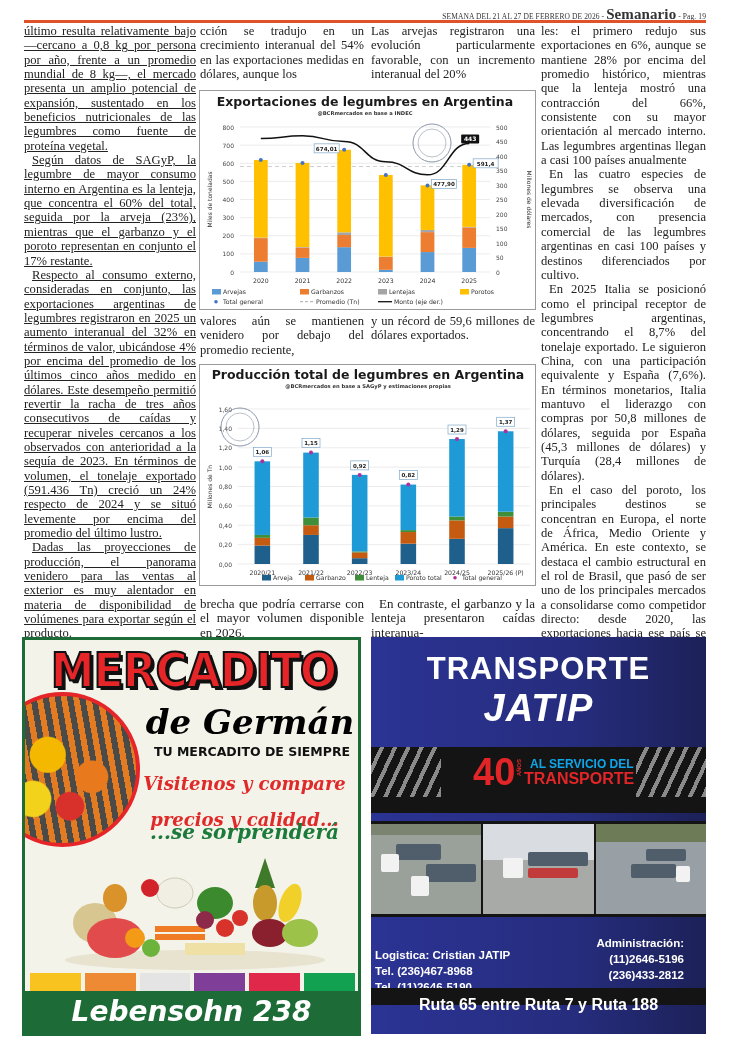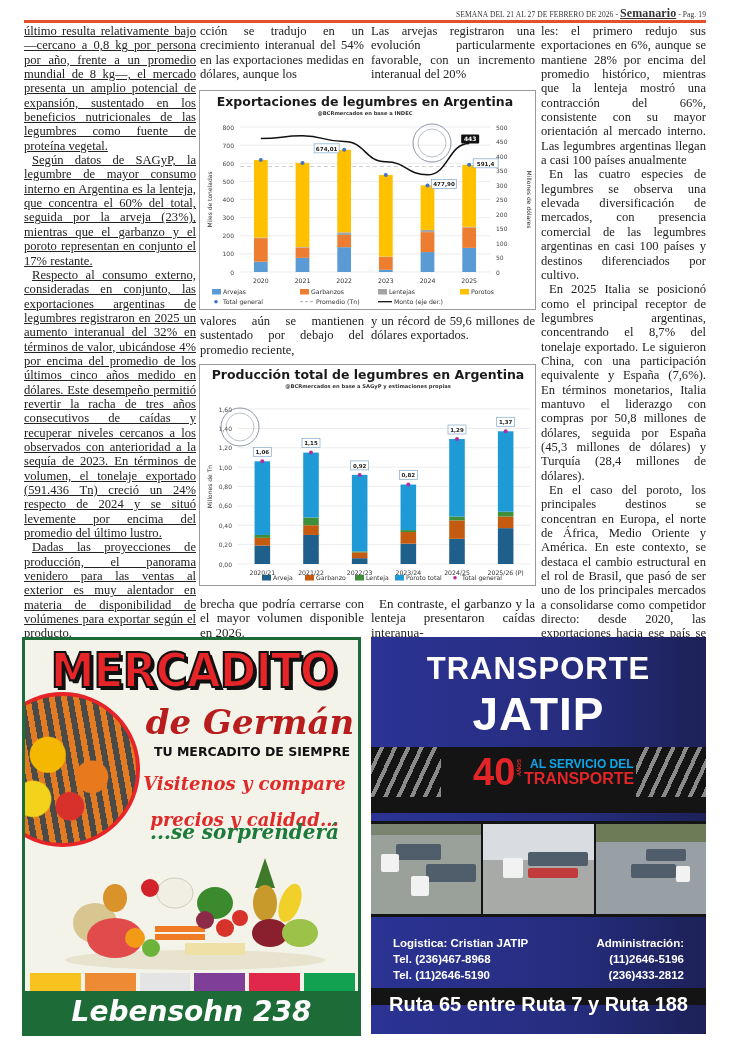--- a/index.html
+++ b/index.html
@@ -1,68 +1,68 @@
 <!DOCTYPE html>
 <html><head>
 <meta charset="utf-8">
 <style>
   * { box-sizing: border-box; margin: 0; padding: 0; }
   body { width: 730px; height: 1059px; background: #fff; font-family: "Liberation Serif", "DejaVu Serif", serif; color: #222; position: relative; overflow: hidden; }
   .header { position: absolute; top: 0; left: 24px; width: 682px; height: 24px; }
   .header-text { position: absolute; right: 0; top: 6px; font-size: 7.5px; letter-spacing: 0.1px; color: #333; font-family: "Liberation Serif", serif; }
-  .header-text b { font-size: 12px; text-decoration: underline; }
+  .header-text b { font-size: 15px; text-decoration: underline; }
   .header-rule { position: absolute; top: 20px; left: 0; width: 682px; height: 3px; background: #e0522a; }
   .col { position: absolute; font-size: 12.6px; line-height: 14.35px; text-align: justify; hyphens: none; }
   .col p { text-indent: 8px; }
   .col p.noi { text-indent: 0; }
   .c1 { left: 24px; top: 24px; width: 172px; text-decoration: underline; }
   .c2 { left: 200px; top: 24px; width: 164px; }
   .c3 { left: 371px; top: 24px; width: 164px; }
   .c4 { left: 541px; top: 24px; width: 165px; }
   .bullet-head { margin-top: 10px; font-weight: bold; text-indent: 0 !important; padding-left: 8px; }
   .bullet-head .dot { display: inline-block; width: 24px; }
   .chart-box { position: absolute; border: 1px solid #9a9a9a; background: #fff; }
   .chart1 { left: 199px; top: 90px; width: 337px; height: 220px; text-decoration: underline; }
   .chart2 { left: 199px; top: 364px; width: 337px; height: 222px; }
   .chart-box svg { position: absolute; left: 0; top: 0; }
   .under1 { position: absolute; top: 314px; font-size: 12.6px; line-height: 14.35px; text-align: justify; }
   .under2 { position: absolute; top: 597px; font-size: 13px; line-height: 14.35px; text-align: justify; }
   
   .ad-merc { position: absolute; left: 22px; top: 637px; width: 339px; height: 399px; background: #f3f3ea; border: 3px solid #1d6b36; overflow: hidden; }
   .merc-title { position: absolute; left: 6px; top: 4px; width: 325px; text-align: center; font-family: "DejaVu Sans", sans-serif; font-weight: bold; font-size: 44px; letter-spacing: -1px; color: #e52528; -webkit-text-stroke: 2px #111; text-shadow: 3px 3px 0 #111; transform: scaleY(1.1); }
   .merc-circle { position: absolute; left: -40px; top: 52px; width: 155px; height: 155px; border-radius: 50%; border: 4px solid #e52528; background: radial-gradient(circle at 40% 40%, #f5b800 0 14%, transparent 15%), radial-gradient(circle at 70% 55%, #e8791c 0 12%, transparent 13%), radial-gradient(circle at 55% 75%, #d8302a 0 10%, transparent 11%), radial-gradient(circle at 30% 70%, #f2d21a 0 12%, transparent 13%), repeating-linear-gradient(80deg, #e37b22 0 6px, #4a4a48 6px 12px), #4b4b48; }
-  .merc-de { position: absolute; left: 120px; top: 62px; width: 210px; text-align: center; font-family: "DejaVu Serif", serif; font-style: italic; font-weight: bold; font-size: 34px; color: #b91c1c; }
+  .merc-de { position: absolute; left: 120px; top: 62px; width: 210px; text-align: center; font-family: "DejaVu Serif", serif; font-style: italic; font-weight: bold; font-size: 34px; color: #000000; }
   .merc-tu { position: absolute; left: 124px; top: 104px; width: 206px; text-align: center; font-family: "DejaVu Sans", sans-serif; font-weight: bold; font-size: 12.5px; color: #111; }
   .merc-vis { position: absolute; left: 112px; top: 126px; width: 215px; text-align: center; font-family: "DejaVu Serif", serif; font-style: italic; font-weight: bold; font-size: 18px; line-height: 36px; color: #e02a2a; }
   .merc-sor { position: absolute; left: 112px; top: 180px; width: 215px; text-align: center; font-family: "DejaVu Serif", serif; font-style: italic; font-weight: bold; font-size: 20px; color: #1c7a3b; }
   .merc-fruits { position: absolute; left: 30px; top: 208px; width: 280px; height: 125px; }
   .merc-swatches { position: absolute; left: 5px; top: 333px; width: 325px; height: 20px; display: flex; gap: 4px; }
   .merc-swatches div { flex: 1; height: 100%; }
   .merc-addr { position: absolute; left: 0; bottom: 0; width: 100%; height: 42px; background: #1d6b36; color: #fff; text-align: center; font-family: "DejaVu Sans", sans-serif; font-style: italic; font-weight: bold; font-size: 28px; line-height: 42px; }
   .ad-jatip { position: absolute; left: 371px; top: 637px; width: 335px; height: 397px; background: linear-gradient(90deg, #2b3394 0%, #262d7e 60%, #1c2158 100%); overflow: hidden; font-family: "Liberation Sans", sans-serif; color: #fff; }
   .jt-1 { position: absolute; left: 0; top: 14px; width: 100%; text-align: center; font-weight: bold; font-size: 31px; letter-spacing: 1px; }
-  .jt-2 { position: absolute; left: 0; top: 50px; width: 100%; text-align: center; font-weight: bold; font-size: 46px; letter-spacing: 1px; }
+  .jt-2 { position: absolute; left: 0; top: 50px; width: 100%; text-align: center; font-weight: bold; font-size: 38px; letter-spacing: 1px; font-style: italic; }
   .jt-band { position: absolute; left: 0; top: 110px; width: 100%; height: 66px; background: #141414; }
   .jt-stripes-l, .jt-stripes-r { position: absolute; top: 0; height: 50px; width: 70px; background: repeating-linear-gradient(115deg, transparent 0 8px, #8a8a8a 8px 12px); }
   .jt-stripes-l { left: 0; } .jt-stripes-r { right: 0; }
   .jt-40 { position: absolute; left: 102px; top: 4px; font-weight: bold; font-size: 38px; color: #e32528; line-height: 42px; }
   .jt-anos { position: absolute; left: 145px; top: 12px; font-size: 6px; color: #e32528; writing-mode: vertical-rl; transform: rotate(180deg); font-weight: bold; }
   .jt-serv { position: absolute; left: 159px; top: 11px; font-weight: bold; font-size: 12px; line-height: 13px; color: #0ea5e9; }
   .jt-serv2 { position: absolute; left: 153px; top: 23px; font-weight: bold; font-size: 16px; line-height: 17px; color: #e32528; }
   .jt-photos { position: absolute; left: 0; top: 184px; width: 100%; height: 96px; background: #141414; display: flex; gap: 2px; padding: 3px 0; }
   .jt-photo { flex: 1; height: 100%; }
   .p1 { background: linear-gradient(#7a8470 0 12%, #9aa19a 12% 100%); position: relative; }
   .p2 { background: linear-gradient(#d9dde2 0 40%, #a8aaa8 40% 100%); position: relative; }
   .p3 { background: linear-gradient(#6d7b56 0 20%, #98a0a5 20% 100%); position: relative; }
   .truck { position: absolute; background: #4f5e6a; border-radius: 2px; }
   .cab { position: absolute; background: #f2f2f2; border-radius: 2px; }
   .jt-contact { position: absolute; top: 298px; font-weight: bold; font-size: 11.5px; line-height: 16px; }
-  .jt-left { left: 22px; }
+  .jt-left { left: 4px; margin-top: 12px; }
   .jt-right { right: 22px; text-align: right; }
-  .jt-route { position: absolute; left: 0; top: 351px; width: 100%; height: 17px; background: #141414; text-align: center; font-weight: bold; font-size: 20px; line-height: 33px; }
+  .jt-route { position: absolute; left: 0; top: 351px; width: 100%; height: 17px; background: #141414; text-align: center; font-weight: bold; font-size: 16px; line-height: 33px; }
 </style>
 </head>
 <body>
 
 <div class="header">
   <div class="header-text">
     <span>SEMANA DEL 21 AL 27 DE FEBRERO DE 2026 - </span><b>Semanario</b><span> - Pag. 19</span>
   </div>
   <div class="header-rule"></div>
 </div>
@@ -178,21 +178,21 @@
       <circle cx="16" cy="210.7" r="1.8" fill="#4472c4"></circle>
       <text x="23" y="213" font-family="DejaVu Sans, sans-serif" font-size="6.2" fill="#333">Total general</text>
       <line x1="100" x2="114" y1="210.7" y2="210.7" stroke="#bbbbbb" stroke-width="1.2" stroke-dasharray="3 2"></line>
       <text x="116" y="213" font-family="DejaVu Sans, sans-serif" font-size="6.2" fill="#333">Promedio (Tn)</text>
       <line x1="178" x2="192" y1="210.7" y2="210.7" stroke="#111111" stroke-width="1.3"></line>
       <text x="194" y="213" font-family="DejaVu Sans, sans-serif" font-size="6.2" fill="#333">Monto (eje der.)</text>
     </svg>
 </div>
 
 <div class="under1" style="left:200px;width:164px;">
-  <p>valores aún se mantienen sustentado por debajo del promedio reciente,</p>
+  <p>valores aún se mantienen venidero por debajo del promedio reciente,</p>
 </div>
 <div class="under1" style="left:371px;width:164px;">
   <p>y un récord de 59,6 millones de dólares exportados.</p>
 </div>
 
 <div class="chart-box chart2">
   <svg id="chart2" width="335" height="220">
       <text x="168" y="14" text-anchor="middle" font-family="DejaVu Sans, sans-serif" font-weight="bold" font-size="12.5" fill="#1a1a1a">Producción total de legumbres en Argentina</text>
       <text x="168" y="23" text-anchor="middle" font-family="DejaVu Sans, sans-serif" font-weight="bold" font-size="5.2" fill="#333">@BCRmercados en base a SAGyP y estimaciones propias</text>
       <line x1="38" x2="330" y1="199" y2="199" stroke="#e4e4e4" stroke-width="0.7"></line>

